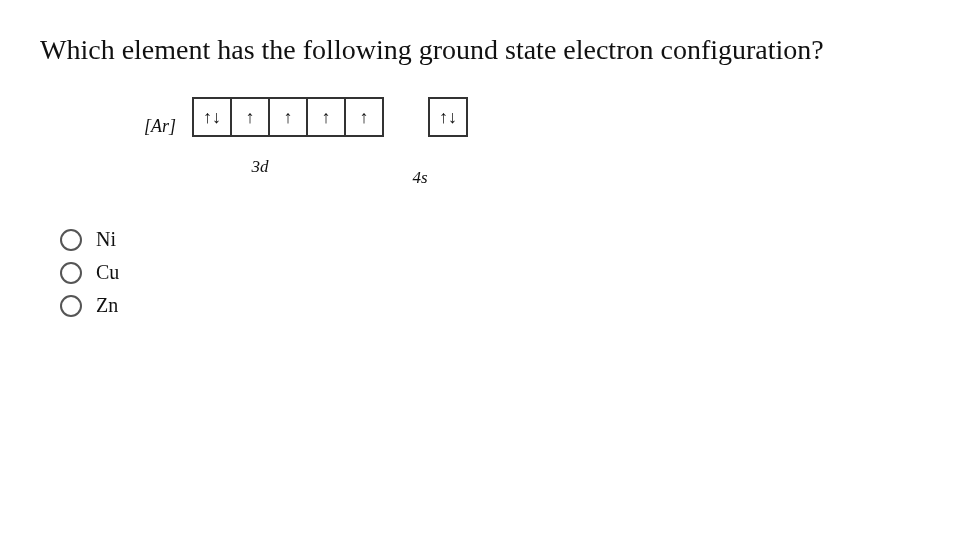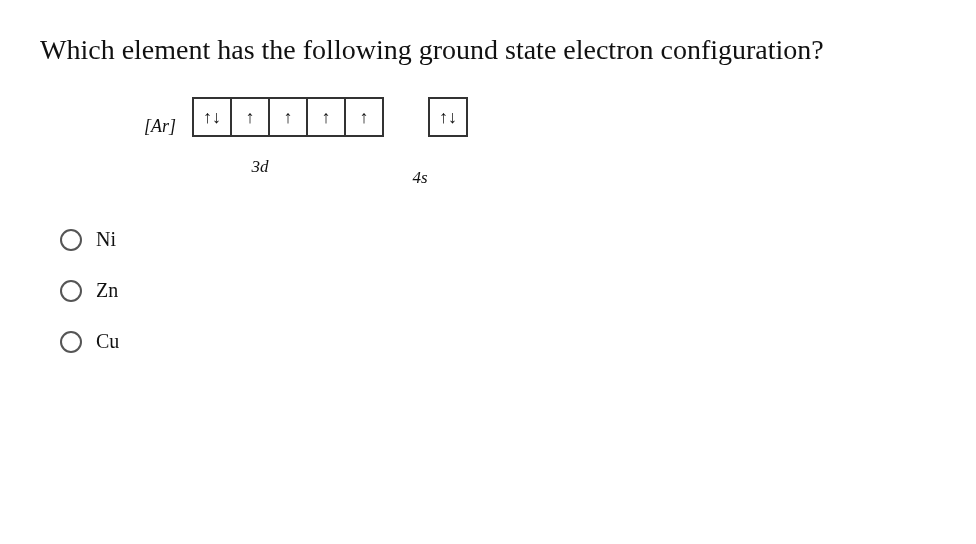--- a/index.html
+++ b/index.html
@@ -68,21 +68,21 @@
 
     .spacer {
       width: 20px;
     }
 
     .options {
       margin-top: 40px;
       margin-left: 20px;
       display: flex;
       flex-direction: column;
-      gap: 28px;
+      gap: 10px;
     }
 
     .option {
       display: flex;
       align-items: center;
       gap: 14px;
       cursor: pointer;
     }
 
     .radio-circle {
@@ -139,19 +139,19 @@
   </div>
 </div>
 
 <div class="options">
   <div class="option">
     <div class="radio-circle"></div>
     <span class="option-label">Ni</span>
   </div>
   <div class="option">
     <div class="radio-circle"></div>
-    <span class="option-label">Zn</span>
+    <span class="option-label">Cu</span>
   </div>
   <div class="option">
     <div class="radio-circle"></div>
-    <span class="option-label">Cu</span>
+    <span class="option-label">Zn</span>
   </div>
 </div>
 
 </body></html>

